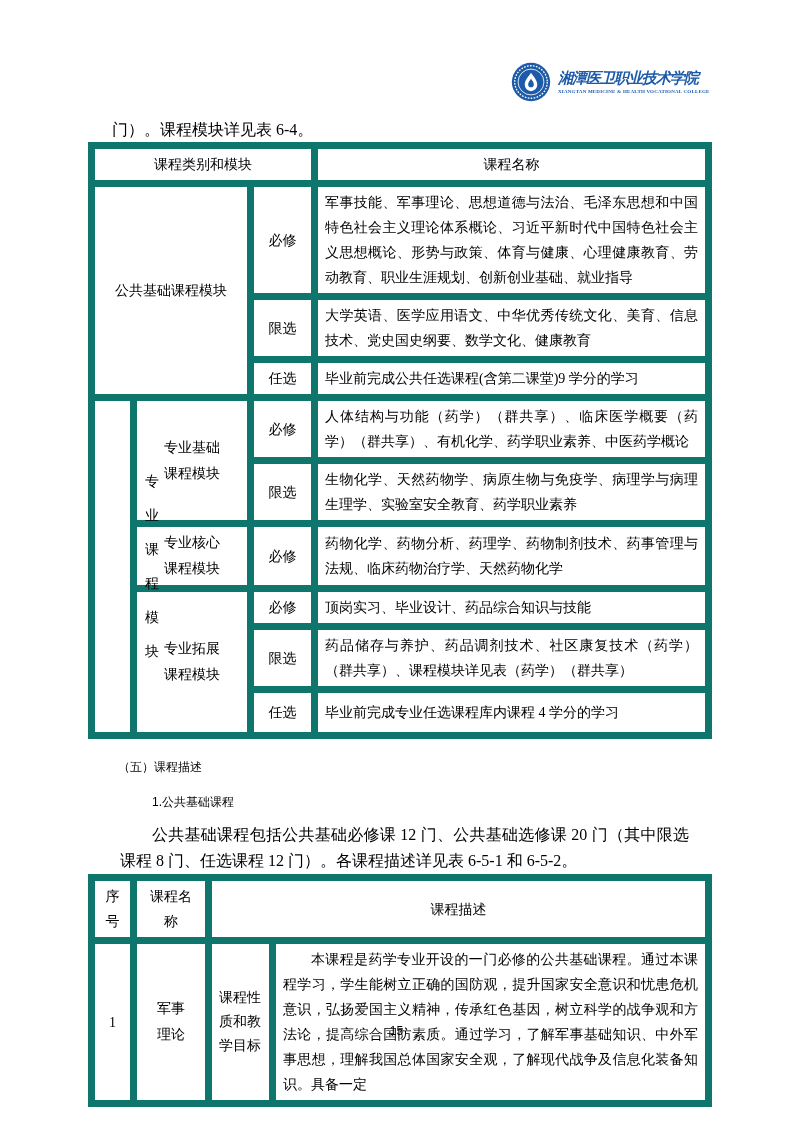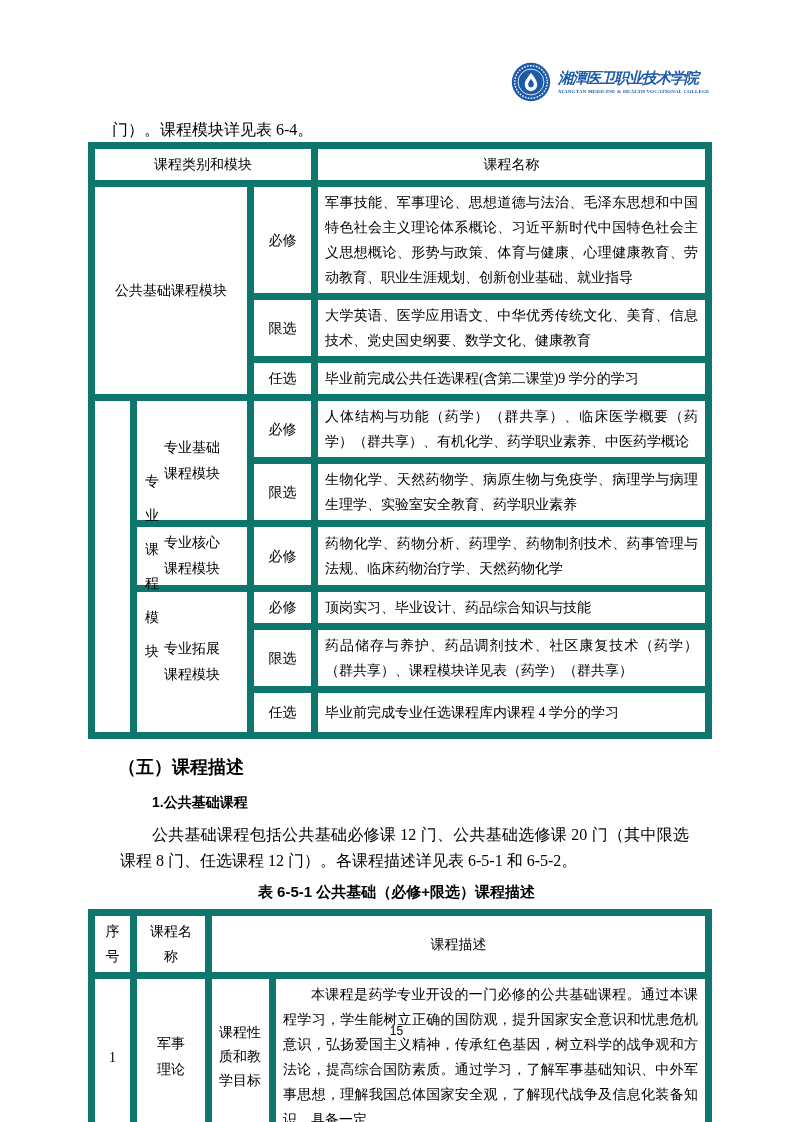--- a/index.html
+++ b/index.html
@@ -80,29 +80,29 @@
   td.courses { text-align: justify; }
   .wrap4 { display: inline-block; width: 60px; word-break: break-all; line-height: 26px; text-align: center; }
   .wrap3 { display: inline-block; width: 45px; word-break: break-all; line-height: 24px; text-align: left; }
   .wrap2 { display: inline-block; width: 30px; word-break: break-all; line-height: 26px; text-align: center; }
   .vert  { display: inline-block; width: 16px; word-break: break-all; line-height: 34px; text-align: center; margin-left: 42px; }
   tr.tall-sm td { height: 36px; }
   tr.tall-md td { height: 46px; }
 
   
   .sec-heading {
-    font-weight: bold;
-    font-size: 18px;
+    font-weight: normal;
+    font-size: 12px;
     font-family: "Liberation Sans", sans-serif;
     margin: 16px 0 0 30px;
     line-height: 25px;
   }
   .sec-subheading {
-    font-weight: bold;
-    font-size: 14px;
+    font-weight: normal;
+    font-size: 12px;
     font-family: "Liberation Sans", sans-serif;
     margin: 10px 0 0 64px;
     line-height: 25px;
   }
   .body-text {
     margin: 7px 16px 0 32px;
     font-size: 16px;
     line-height: 26px;
     text-indent: 32px;
     text-align: justify;
@@ -216,21 +216,20 @@
           <td class="center">任选</td>
           <td class="courses">毕业前完成专业任选课程库内课程 4 学分的学习</td>
         </tr>
       </tbody>
     </table>
 
     <div class="sec-heading">（五）课程描述</div>
     <div class="sec-subheading">1.公共基础课程</div>
     <p class="body-text">公共基础课程包括公共基础必修课 12 门、公共基础选修课 20 门（其中限选课程 8 门、任选课程 12 门）。各课程描述详见表 6-5-1 和 6-5-2。</p>
 
-    <div class="tbl-title-2">表 6-5-1  公共基础（必修+限选）课程描述</div>
 
     <table class="doc">
       <colgroup>
           <col style="width:42px">
           <col style="width:75px">
           <col style="width:64px">
           <col style="width:436px">
         </colgroup>
       <tbody>
         <tr>

